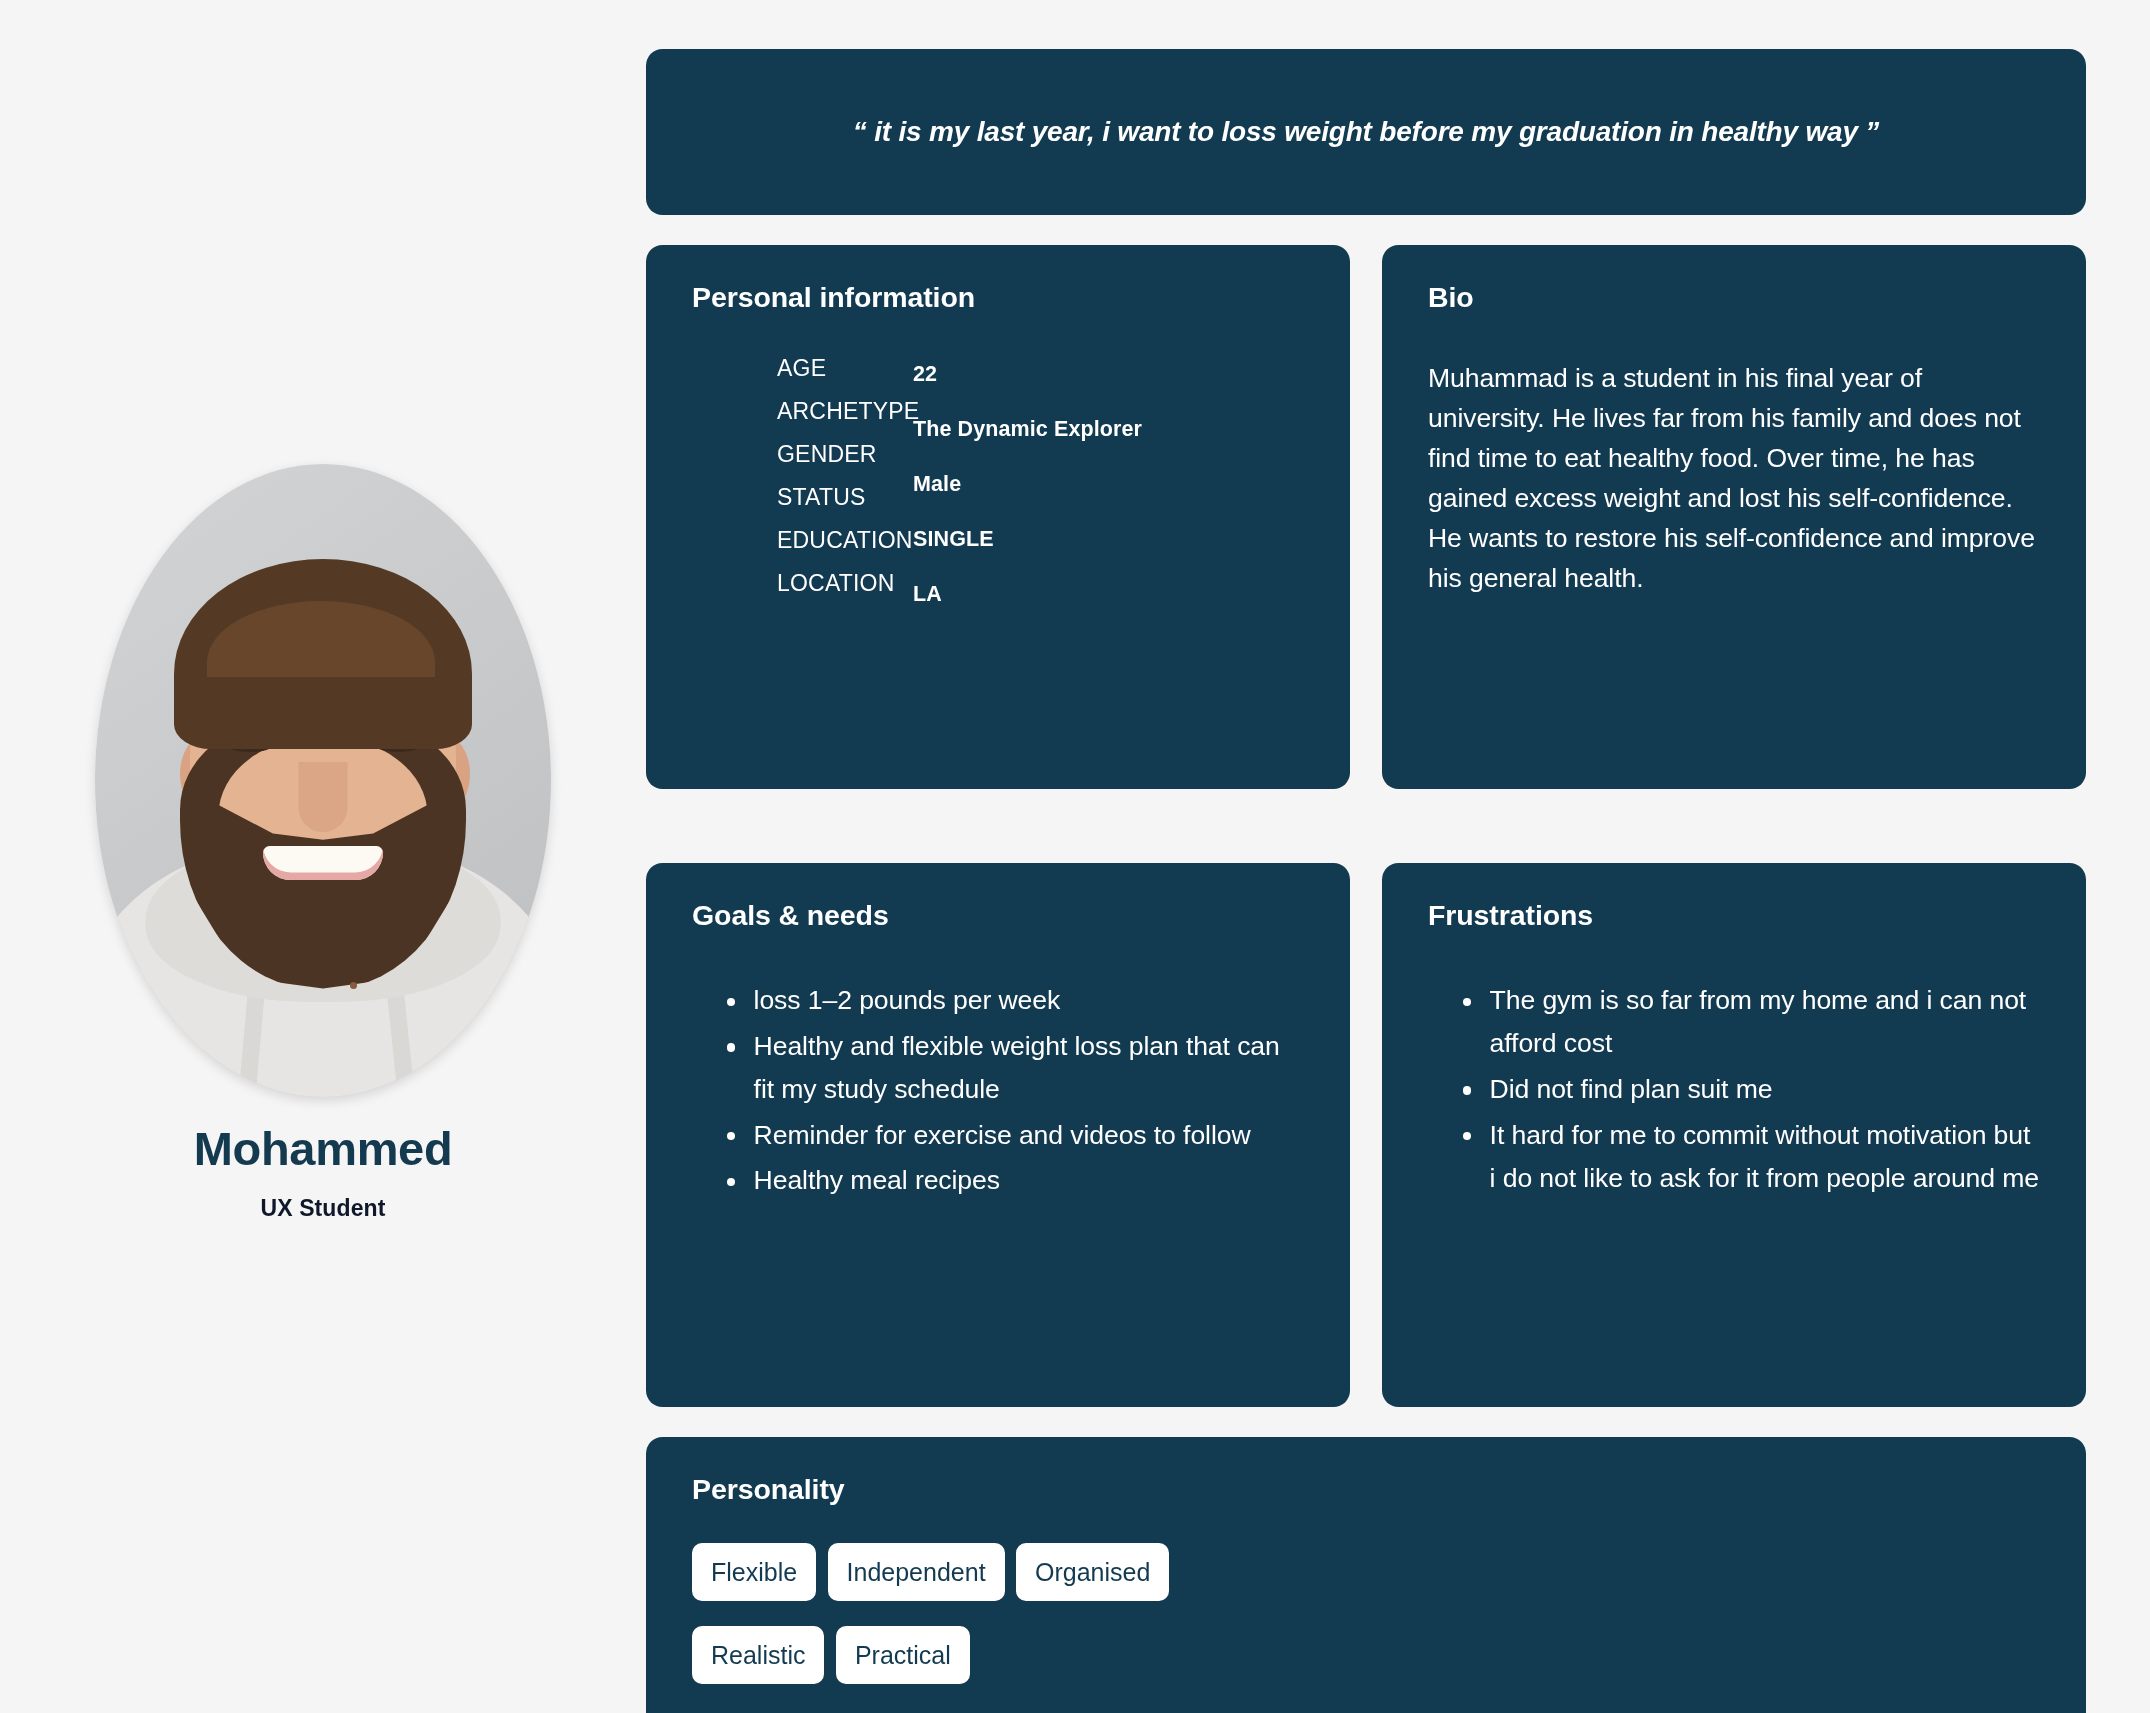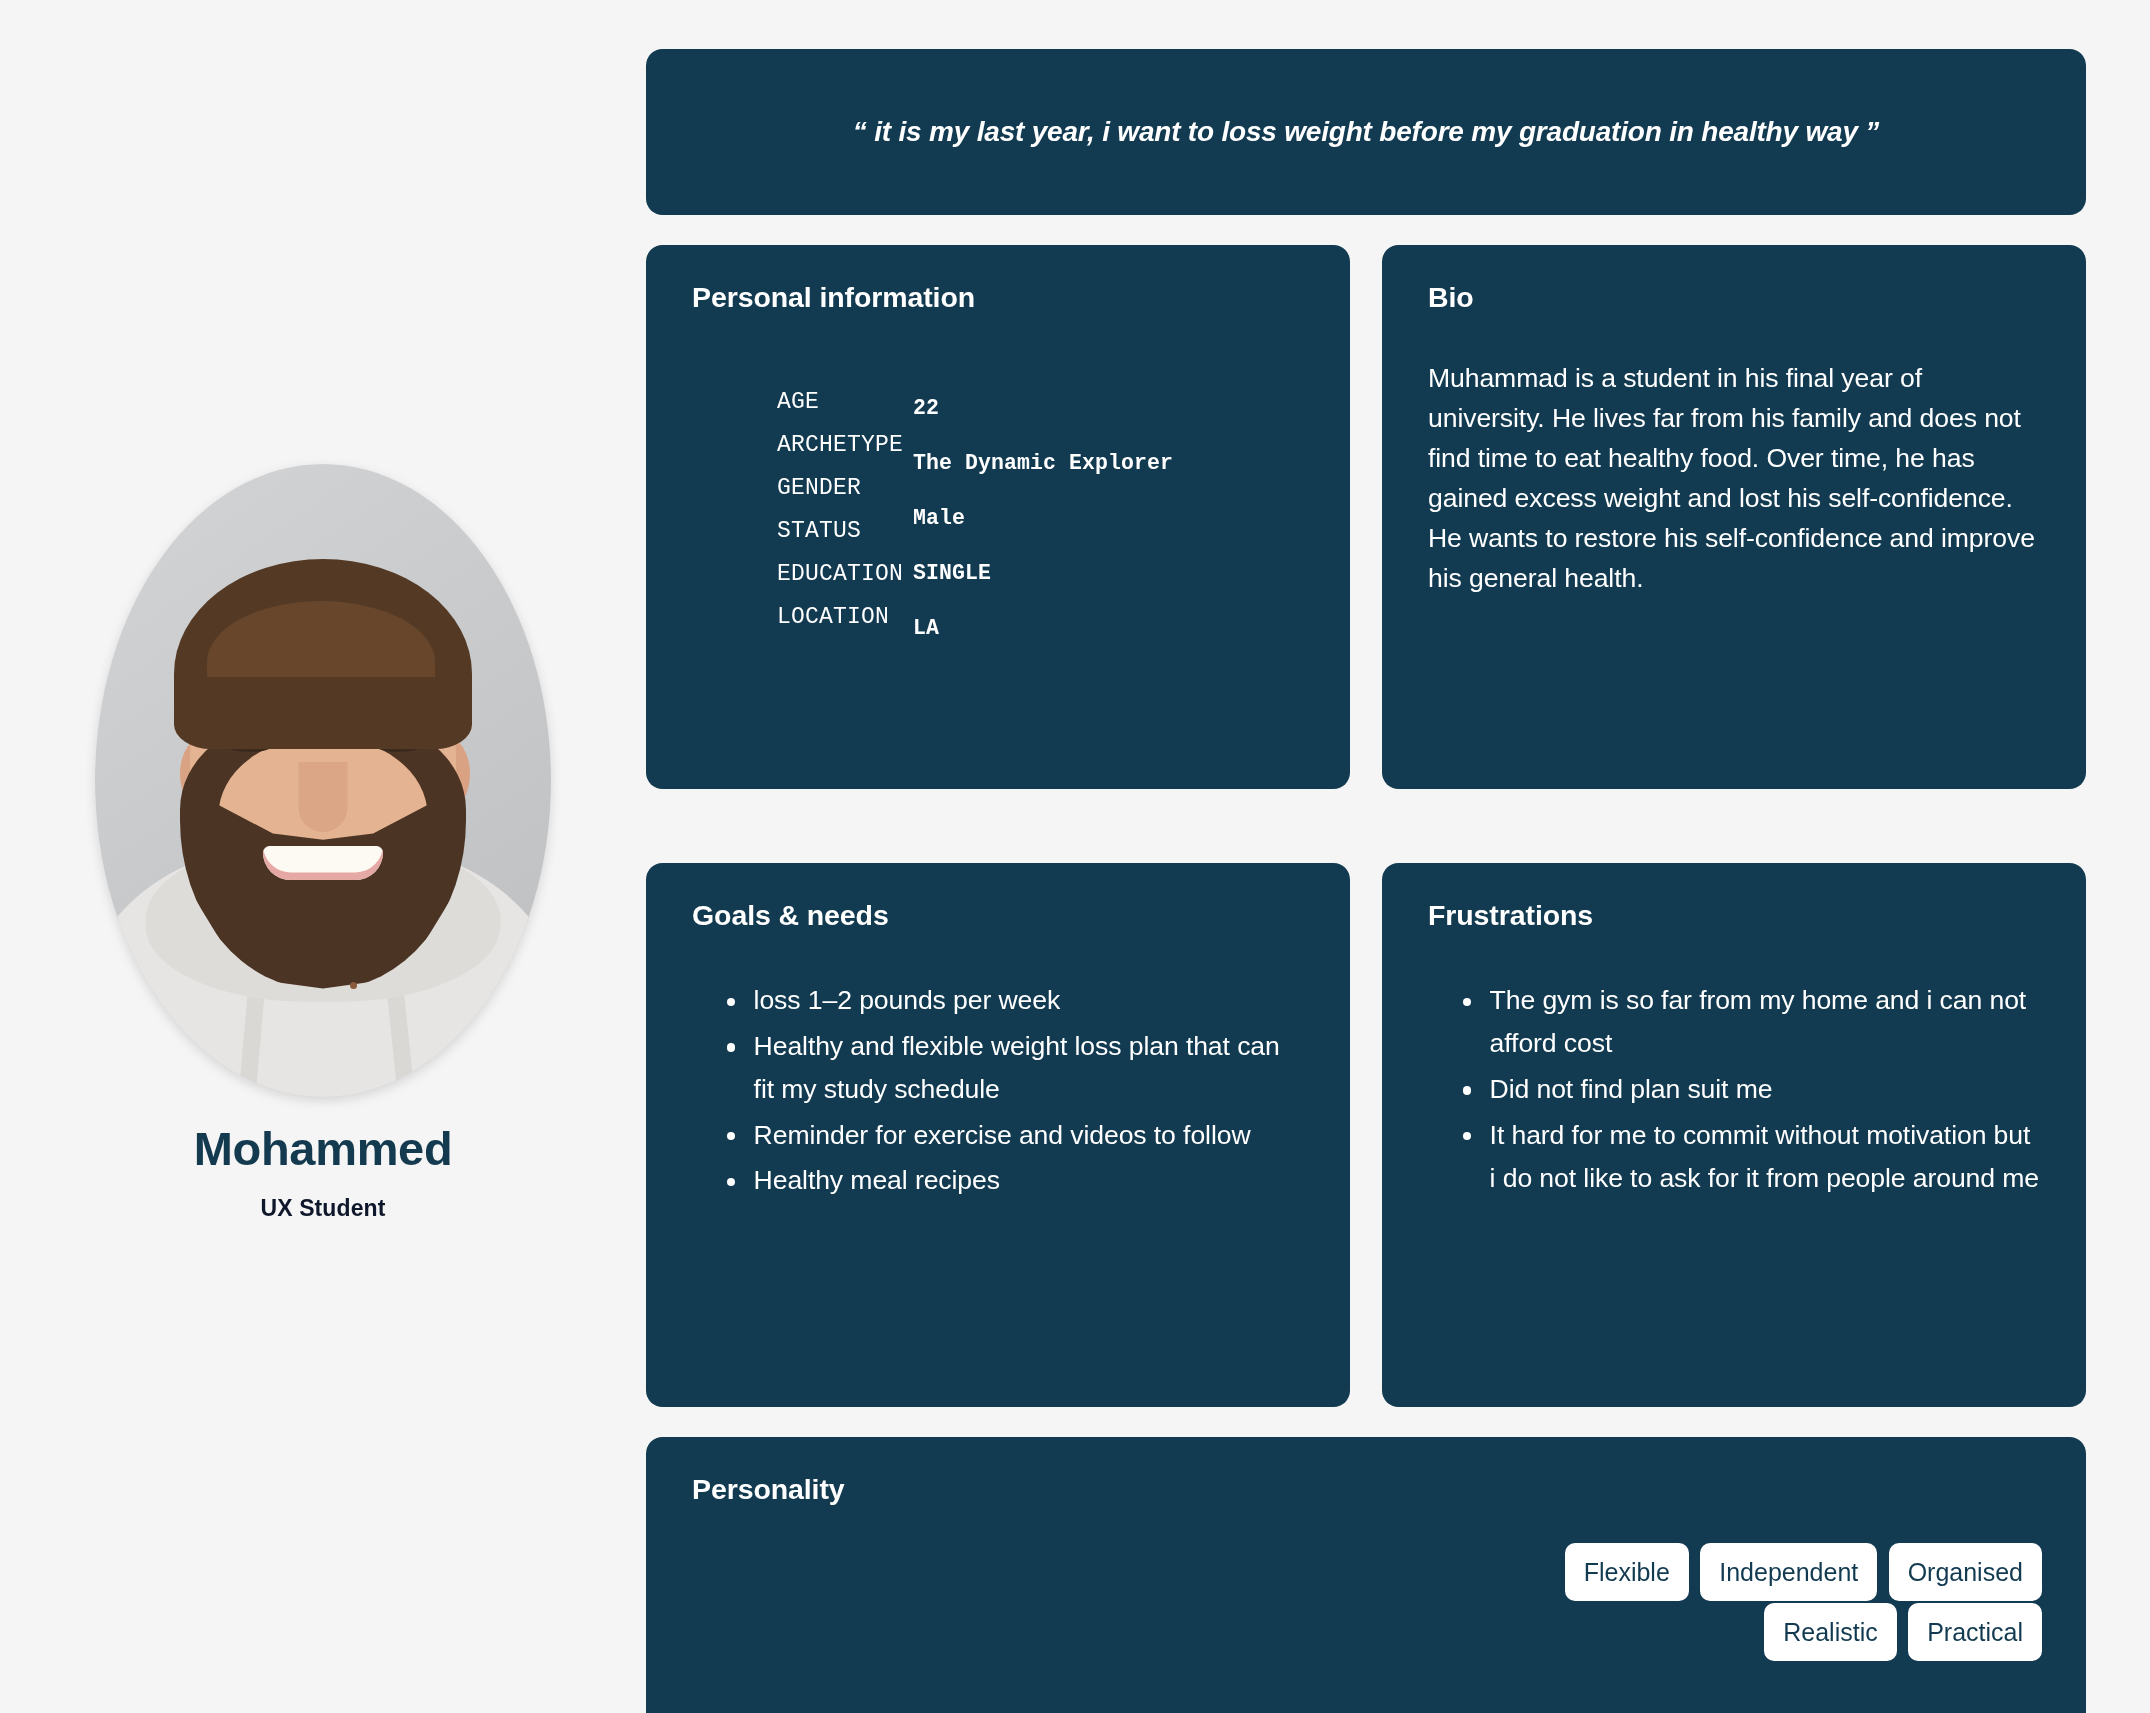--- a/index.html
+++ b/index.html
@@ -290,23 +290,22 @@
   .card-title {
     font-size: 28.5px;
     font-weight: 700;
     letter-spacing: -0.1px;
     line-height: 1.1;
   }
 
   
   .info-table {
     display: flex;
-    margin-top: 68px;
+    margin-top: 34px;
     padding-left: 85px;
-    font-family: Liberation Mono, monospace;
   }
 
   .info-labels {
     width: 136px;
     flex: 0 0 136px;
   }
 
   .info-label {
     font-size: 23px;
     line-height: 43px;
@@ -363,22 +362,22 @@
   .personality-card {
     margin-top: 30px;
     height: 298px;
     padding: 37px 44px 37px 46px;
   }
 
   .tag-rows {
     margin-top: 38px;
     display: flex;
     flex-direction: column;
-    align-items: flex-end;
-    gap: 2px;
+    align-items: flex-start;
+    gap: 25px;
   }
 
   .tag-row {
     display: flex;
     gap: 11.4px;
     justify-content: center;
   }
 
   .tag {
     background: #ffffff;

